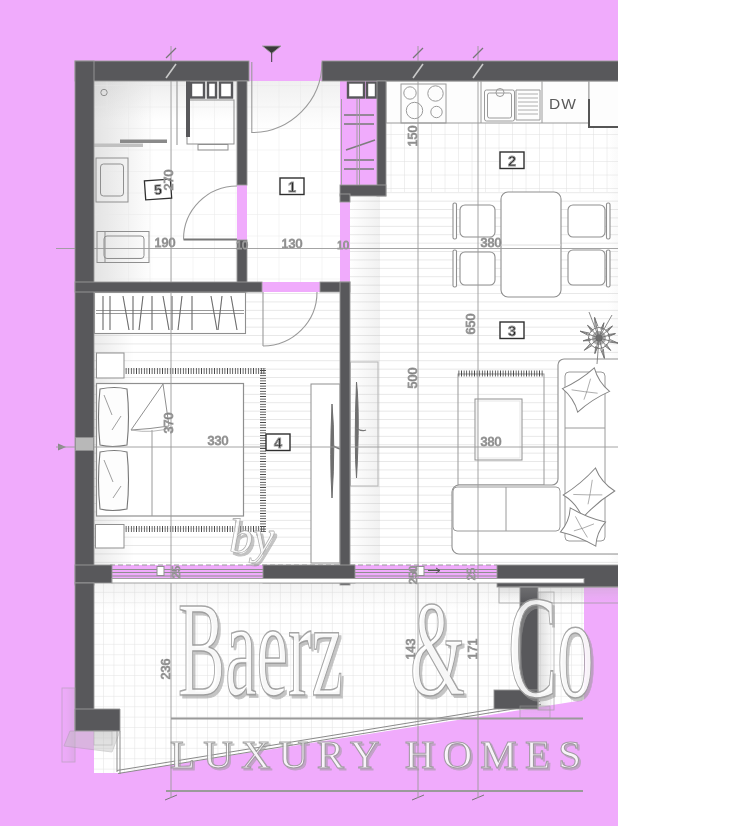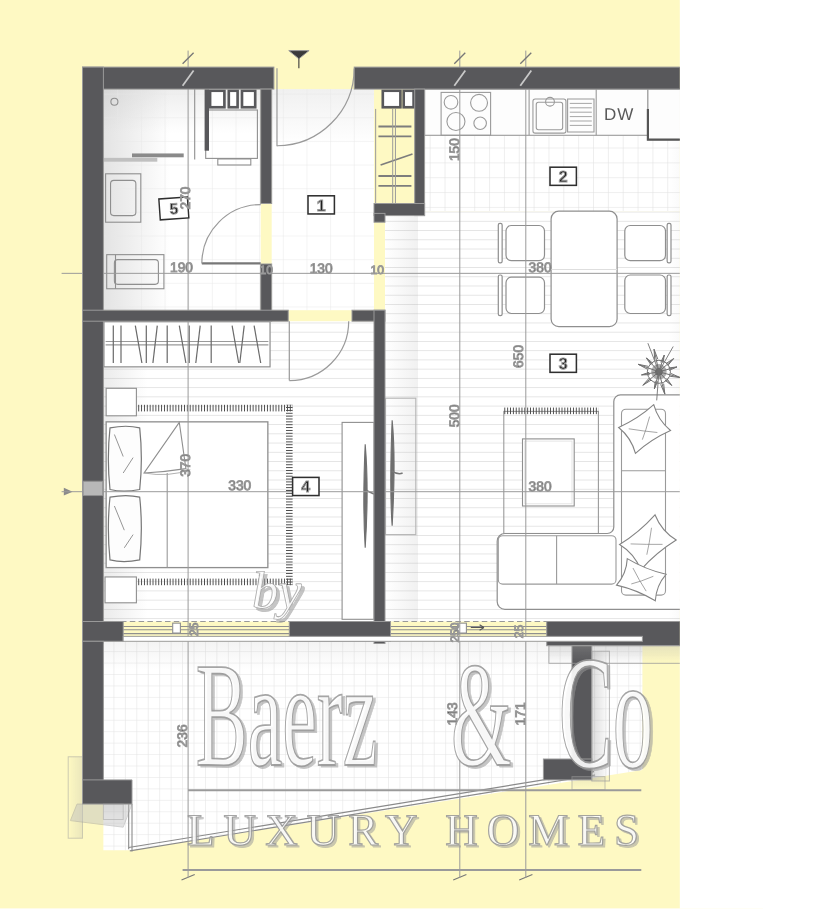--- a/index.html
+++ b/index.html
@@ -1,16 +1,16 @@
 <!DOCTYPE html>
 <html><head>
 <meta charset="utf-8">
 <style>
   html,body{margin:0;padding:0;background:#fff;}
-  #stage{position:relative;width:618px;height:826px;overflow:hidden;background:#fef9c3;
+  #stage{position:relative;width:618px;height:826px;overflow:hidden;background:#f0abfc;
          font-family:"Liberation Sans", sans-serif;text-align:center;}
   svg{position:absolute;left:0;top:0;}
   text{font-family:"Liberation Sans", sans-serif;}
   .ser, .ser text{font-family:"Liberation Serif", serif;}
 </style>
 </head>
 <body>
 <div id="stage">
 <svg width="753" height="826" viewBox="0 0 753 826">
 <defs>

